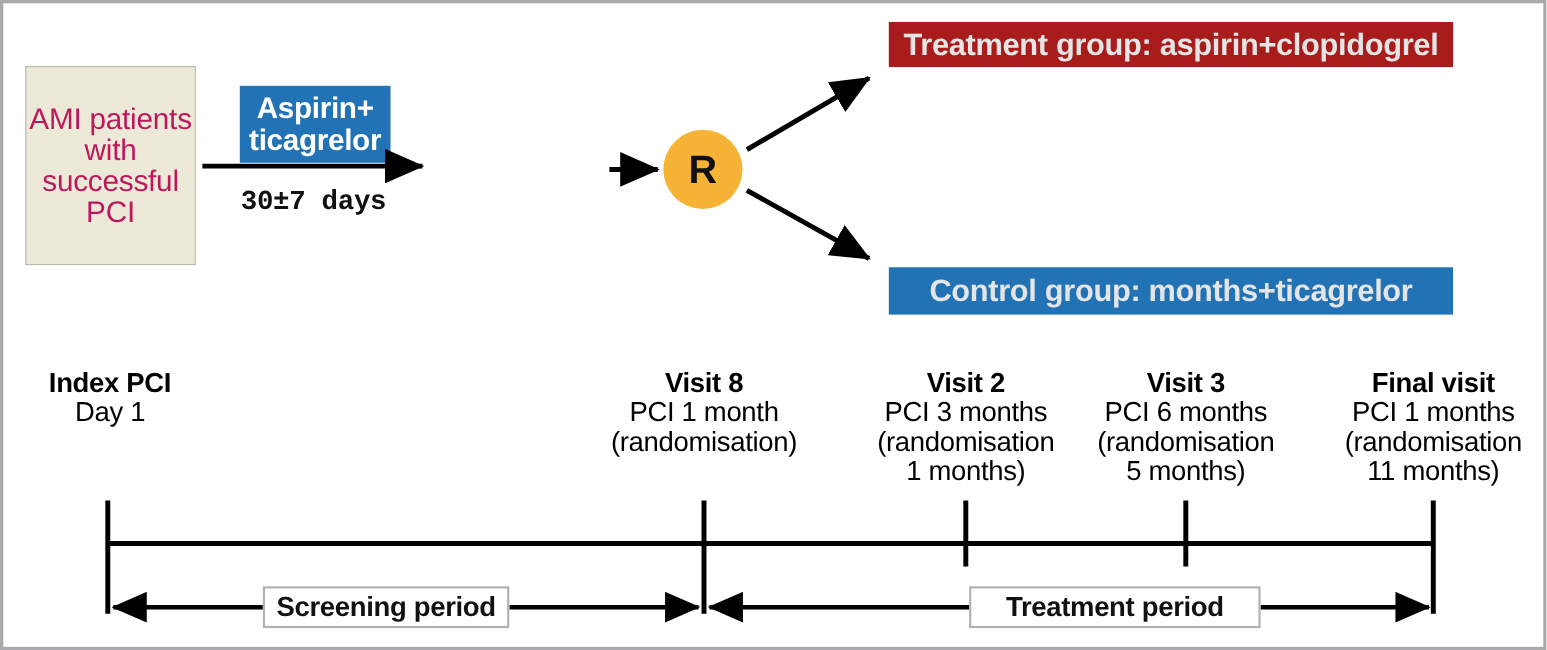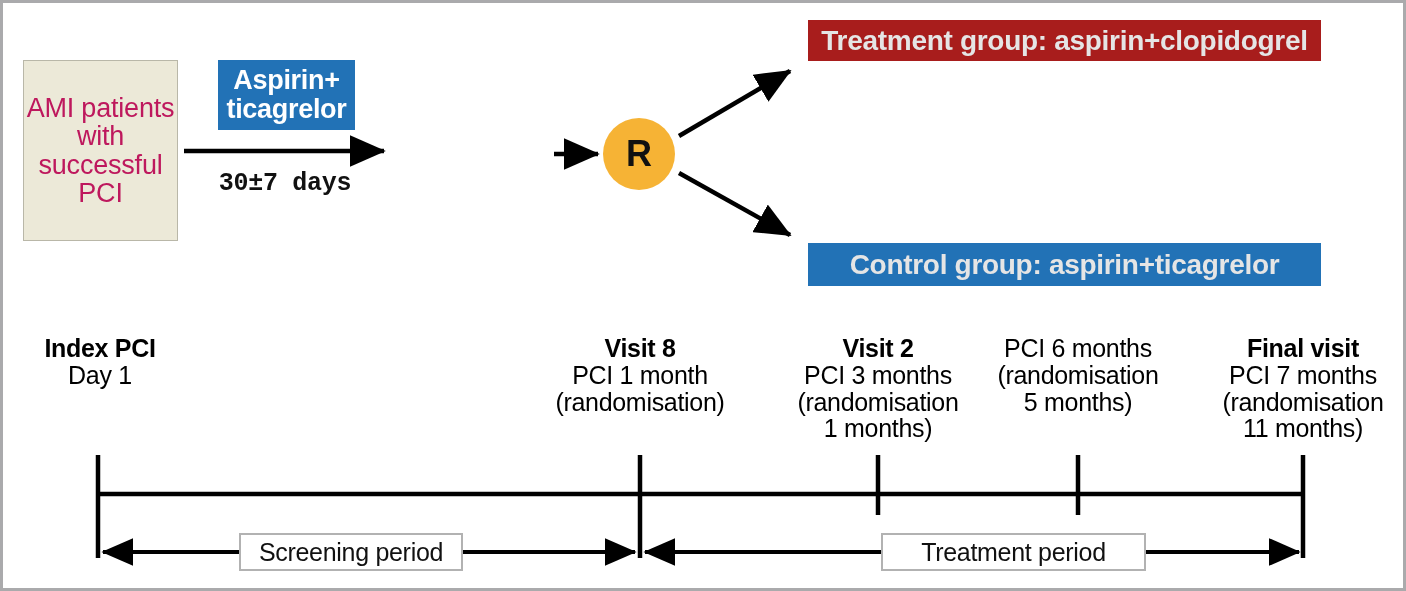--- a/index.html
+++ b/index.html
@@ -42,20 +42,21 @@
     background: #2272b6;
     color: #ffffff;
     font-weight: bold;
     font-size: 27px;
     line-height: 1.06;
     text-align: center;
     display: flex;
     align-items: center;
     justify-content: center;
     letter-spacing: -0.3px;
+    margin-top: 18px;
   }
   #chip-aspirin { left: 215px; top: 57px; width: 137px; height: 70px; }
 
   .duration-label {
     font-weight: bold;
     font-size: 25px;
     color: #111111;
     text-align: center;
     width: 180px;
     letter-spacing: -0.3px;
@@ -116,21 +117,21 @@
   #visit-1 { left: 542px;  top: 332px; width: 190px; }
   #visit-2 { left: 780px;  top: 332px; width: 190px; }
   #visit-3 { left: 980px;  top: 332px; width: 190px; }
   #visit-4 { left: 1200px; top: 332px; width: 200px; }
 
   
   .period-chip {
     background: #ffffff;
     border: 2px solid #b2b2b2;
     box-sizing: border-box;
-    font-weight: normal;
+    font-weight: bold;
     font-size: 25px;
     color: #111111;
     display: flex;
     align-items: center;
     justify-content: center;
     letter-spacing: -0.3px;
     height: 38px;
   }
   #chip-screening { left: 236px; top: 530px; width: 224px; }
   #chip-treatment { left: 878px; top: 530px; width: 265px; }
@@ -144,21 +145,21 @@
 
   <div class="abs drug-chip" id="chip-aspirin">Aspirin+ ticagrelor</div>
 
   <div class="abs duration-label" id="label-duration">30±7 days</div>
 
 
   <div class="abs" id="r-circle">R</div>
 
   <div class="abs group-bar" id="bar-treatment">Treatment group: aspirin+clopidogrel</div>
 
-  <div class="abs group-bar" id="bar-control">Control group: aspirin+ticagrelor</div>
+  <div class="abs group-bar" id="bar-control">Control group: months+ticagrelor</div>
 
   <svg class="abs" id="vector" viewBox="0 0 1406 591">
     <defs>
       <marker id="arrowhead" markerWidth="9" markerHeight="7" refX="8.5" refY="3.5" orient="auto" markerUnits="strokeWidth">
         <polygon points="0 0, 9 3.5, 0 7" fill="#000000"></polygon>
       </marker>
       <marker id="arrowhead-lg" markerWidth="8" markerHeight="7" refX="7.6" refY="3.5" orient="auto" markerUnits="strokeWidth">
         <polygon points="0 0, 8 3.5, 0 7" fill="#000000"></polygon>
       </marker>
       <marker id="arrowhead-start" markerWidth="8" markerHeight="7" refX="0.4" refY="3.5" orient="auto" markerUnits="strokeWidth">
@@ -201,28 +202,29 @@
   </div>
 
   <div class="abs visit-label" id="visit-2">
     <span class="vname">Visit 2</span>
     <span class="vline">PCI 3 months</span>
     <span class="vline">(randomisation</span>
     <span class="vline">1 months)</span>
   </div>
 
   <div class="abs visit-label" id="visit-3">
+    <span class="vname">Visit 3</span>
     <span class="vline">PCI 6 months</span>
     <span class="vline">(randomisation</span>
     <span class="vline">5 months)</span>
   </div>
 
   <div class="abs visit-label" id="visit-4">
     <span class="vname">Final visit</span>
-    <span class="vline">PCI 7 months</span>
+    <span class="vline">PCI 1 months</span>
     <span class="vline">(randomisation</span>
     <span class="vline">11 months)</span>
   </div>
 
   <div class="abs period-chip" id="chip-screening">Screening period</div>
 
   <div class="abs period-chip" id="chip-treatment">Treatment period</div>
 
 </div>
 

